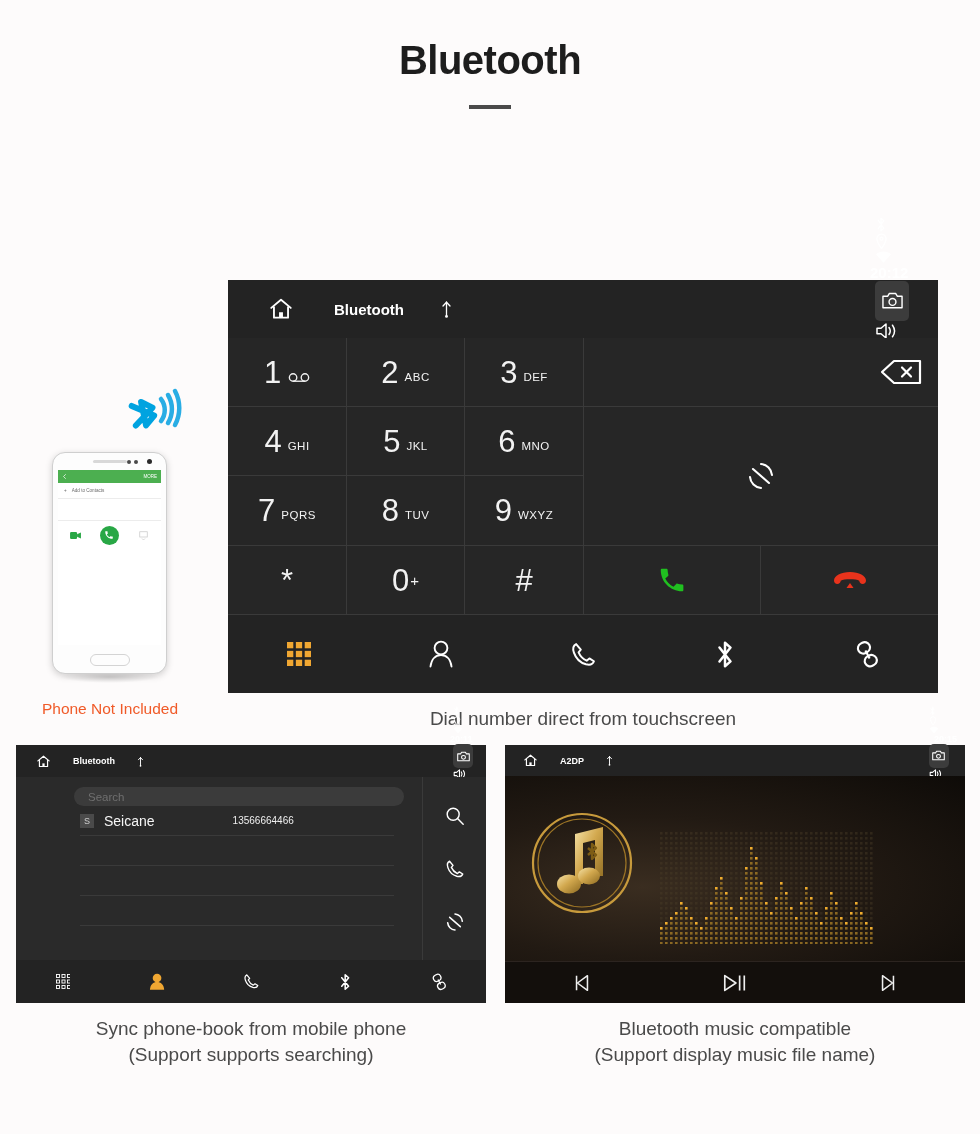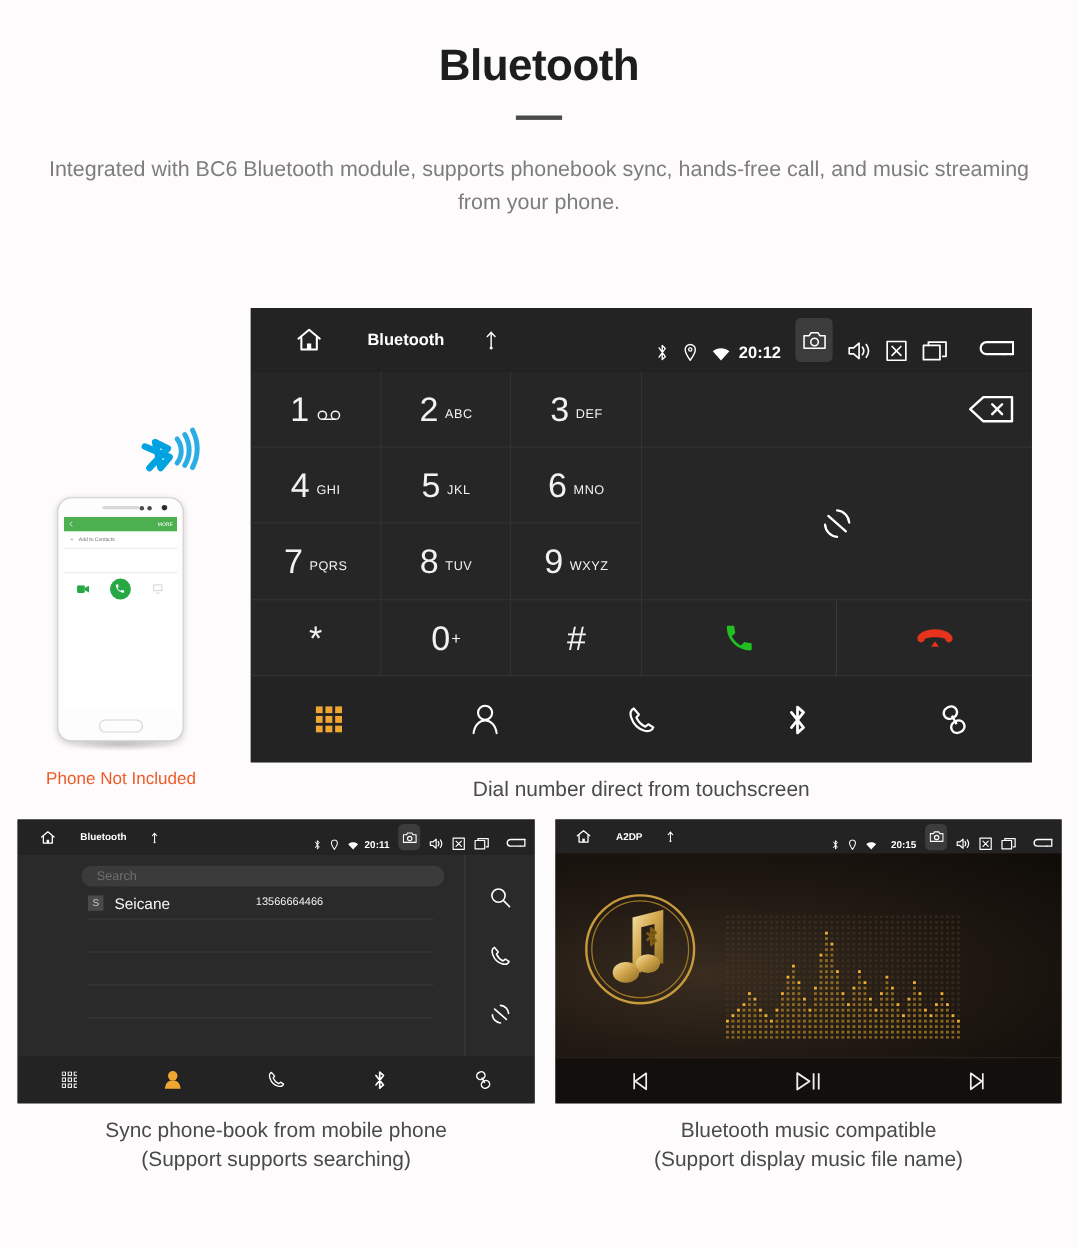--- a/index.html
+++ b/index.html
@@ -43,21 +43,21 @@
 
   
   .screen { background: #1b1b1b; position: absolute; }
   .statusbar {
     display: flex; align-items: center;
     background: #232323;
     height: 100%;
     color: #fff;
   }
   .sb-title { font-weight: bold; }
-  .sb-right { margin-left: auto; display: flex; align-items: flex-end; }
+  .sb-right { margin-left: auto; display: flex; align-items: flex-start; flex-direction: column; }
   .sb-icon { display: inline-flex; align-items: center; justify-content: center; }
   .sb-cam-hl { background: #3c3c3c; border-radius: 5px; }
 
   svg { display: block; }
   .stroke-w { fill: none; stroke: #fff; stroke-linecap: round; stroke-linejoin: round; }
 
   
   #dialer {
     left: 228px; top: 280px; width: 710px; height: 413px;
     background: #141414;
@@ -185,21 +185,20 @@
     background: #130f0c; border-top: 1px solid #2c2420; display: flex; align-items: center; }
   .mu-ctrl > div { flex: 1; display: flex; align-items: center; justify-content: center; }
 </style>
 </head>
 <body>
 
 <div class="page">
 
   <div class="title">Bluetooth</div>
   <div class="title-rule"></div>
-  <div class="desc">Integrated with BC6 Bluetooth module, supports phonebook sync, hands-free call, and music streaming from your phone.</div>
 
   <svg id="btlogo" viewBox="0 0 76 62">
     <g transform="rotate(-12 30 38)">
       <path d="M18 16 L38 30 L28 38 L28 14 L38 22 L18 36" fill="none" stroke="#00a3e0" stroke-width="6" stroke-linejoin="round" stroke-linecap="round"></path>
     </g>
     <path d="M43 34 A18 18 0 0 0 43 12" fill="none" stroke="#29ade4" stroke-width="4.5" stroke-linecap="round"></path>
     <path d="M50 36 A27 27 0 0 0 50 8" fill="none" stroke="#29ade4" stroke-width="4.5" stroke-linecap="round"></path>
     <path d="M57 38 A36 36 0 0 0 57 4" fill="none" stroke="#29ade4" stroke-width="4.5" stroke-linecap="round"></path>
   </svg>
 

